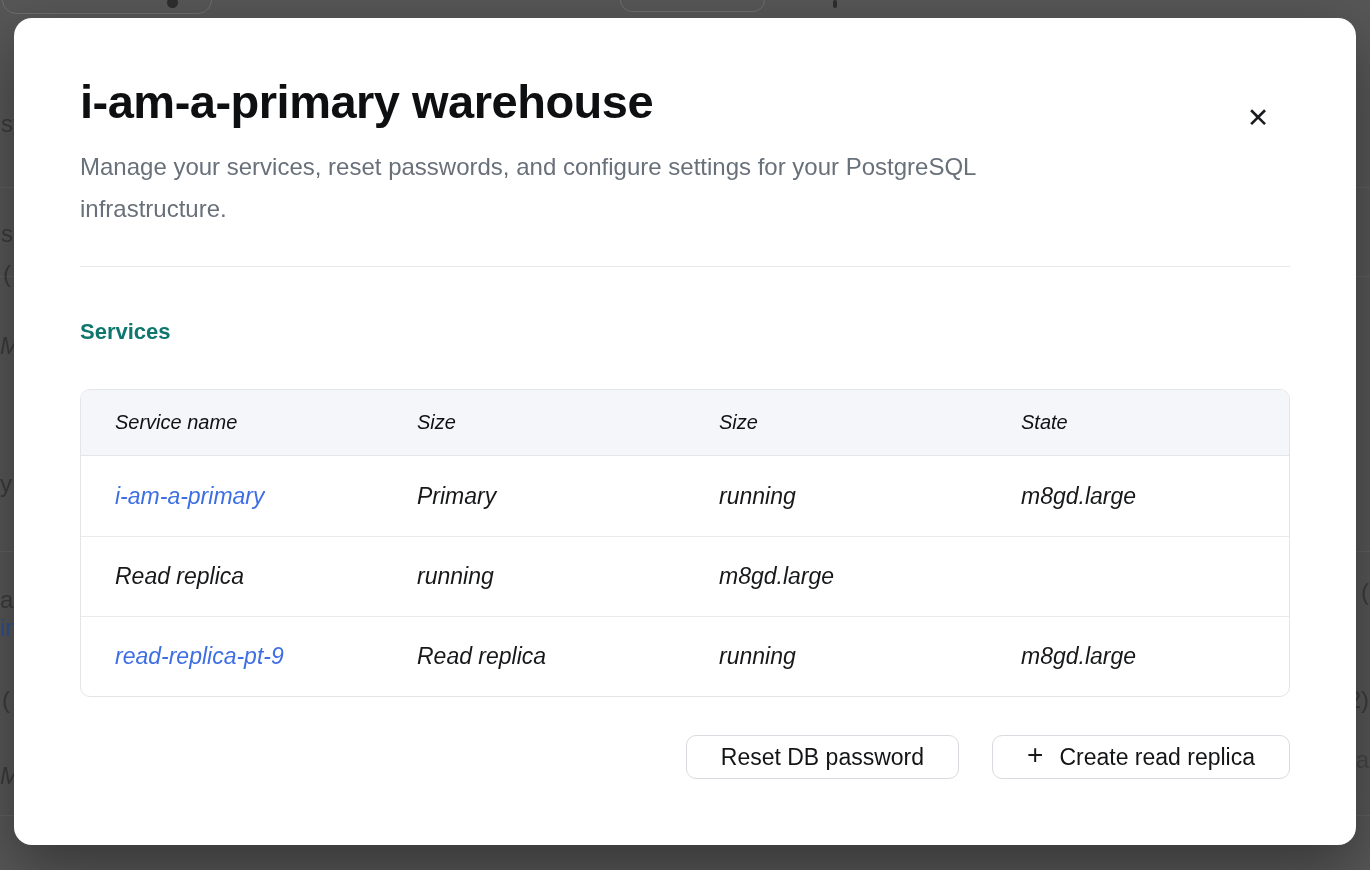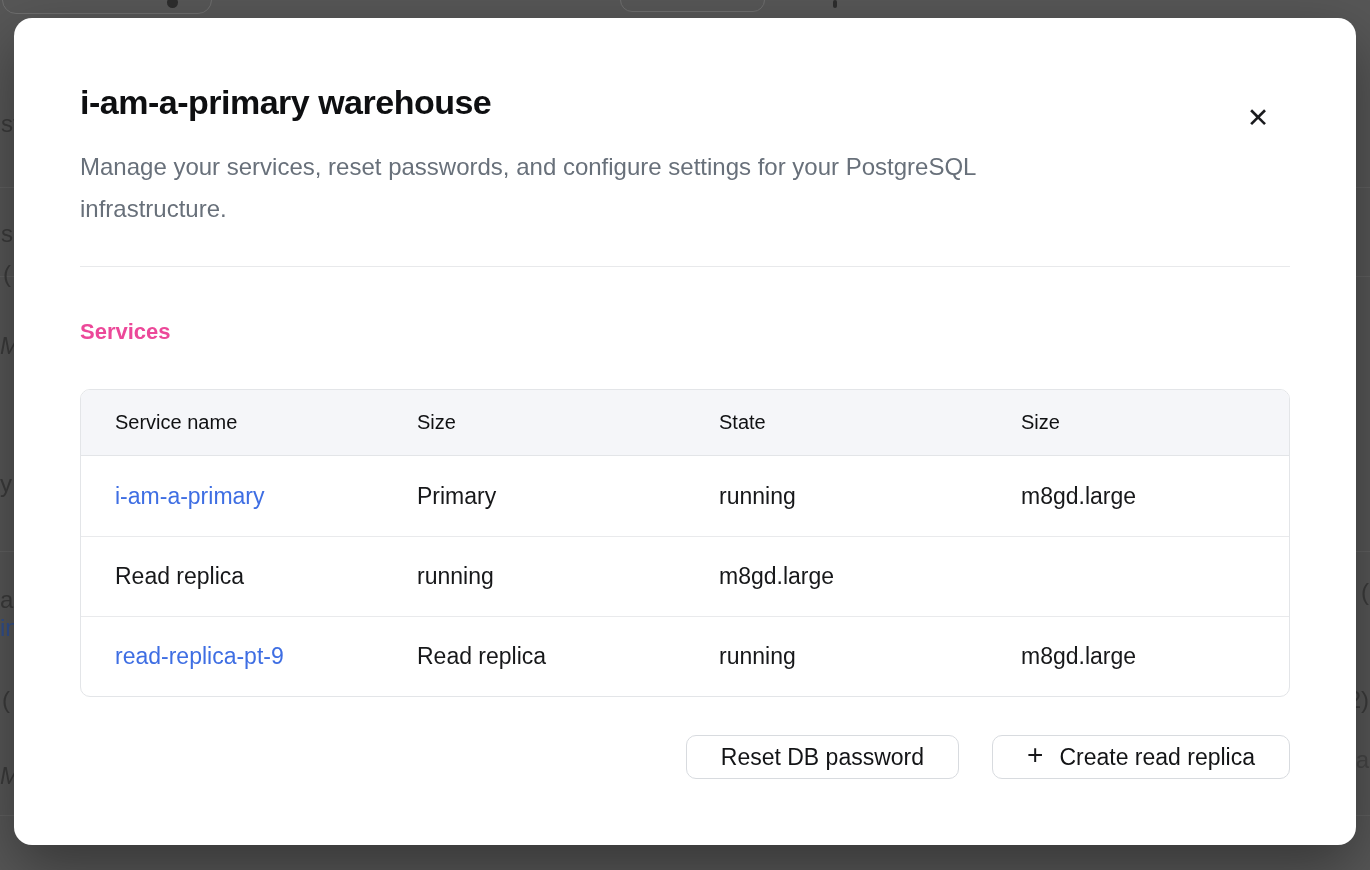--- a/index.html
+++ b/index.html
@@ -36,47 +36,47 @@
   .f9{top:580px}.f10{top:688px}.f11{top:748px;color:#454545}
 
   
   .modal {
     position:absolute; left:14px; top:18px; width:1342px; height:827px;
     background:#ffffff; border-radius:18px;
     box-shadow:0 22px 60px rgba(0,0,0,0.38);
     padding:62px 66px 52px;
   }
   .modal-title {
-    font-size:34px; font-weight:700; letter-spacing:-0.5px; color:#0e0f11;
+    font-size:47px; font-weight:700; letter-spacing:-0.5px; color:#0e0f11;
     line-height:44px;
   }
   .close-btn {
     position:absolute; top:80px; right:78px;
     width:40px; height:40px; border:none; background:transparent;
     display:flex; align-items:center; justify-content:center; cursor:pointer;
     font-size:27px; color:#1a1b1e; line-height:1;
   }
   .modal-desc {
     margin-top:22px; font-size:24px; line-height:42px; color:#68707a;
   }
   .divider { margin-top:36px; border:none; border-top:1px solid #e8e9eb; height:0; }
-  .section-heading { margin-top:52px; font-size:22px; font-weight:700; color:#ec4899; }
+  .section-heading { margin-top:52px; font-size:22px; font-weight:700; color:#0f766e; }
 
   
   .svc-table {
     margin-top:44px; border:1px solid #e3e5e8; border-radius:10px; overflow:hidden;
     background:#fff;
   }
   .t-row { display:grid; grid-template-columns:repeat(4,1fr); }
   .t-row.head { background:#f5f6f9; height:66px; border-bottom:1px solid #e3e5e8; }
   .t-row.body { height:80px; }
   .t-row.body + .t-row.body { border-top:1px solid #e9eaec; }
   .t-cell {
     display:flex; align-items:center; padding-left:34px; padding-right:10px;
-    overflow:hidden; white-space:nowrap;
+    overflow:hidden; white-space:nowrap;font-style:italic;
   }
   .t-row.head .t-cell { font-size:20px; font-weight:500; color:#101113; }
   .t-row.body .t-cell { font-size:23px; color:#17181a; }
   .service-link { color:#3e6ee3; text-decoration:none; cursor:pointer; overflow:hidden; white-space:nowrap; }
 
   
   .actions { margin-top:38px; display:flex; justify-content:flex-end; gap:33px; }
   .action-btn {
     height:44px; padding:0 34px; background:#fff;
     border:1px solid #d8dbdf; border-radius:10px;
@@ -125,22 +125,22 @@
   </div>
 
   <hr class="divider">
 
   <h2 class="section-heading">Services</h2>
 
   <div class="svc-table">
     <div class="t-row head">
       <div class="t-cell">Service name</div>
       <div class="t-cell">Size</div>
+      <div class="t-cell">Size</div>
       <div class="t-cell">State</div>
-      <div class="t-cell">Size</div>
     </div>
 
     <div class="t-row body">
       <div class="t-cell">
           <a class="service-link">i-am-a-primary</a>
         </div>
       <div class="t-cell">Primary</div>
       <div class="t-cell">running</div>
       <div class="t-cell">m8gd.large</div>
     </div>

